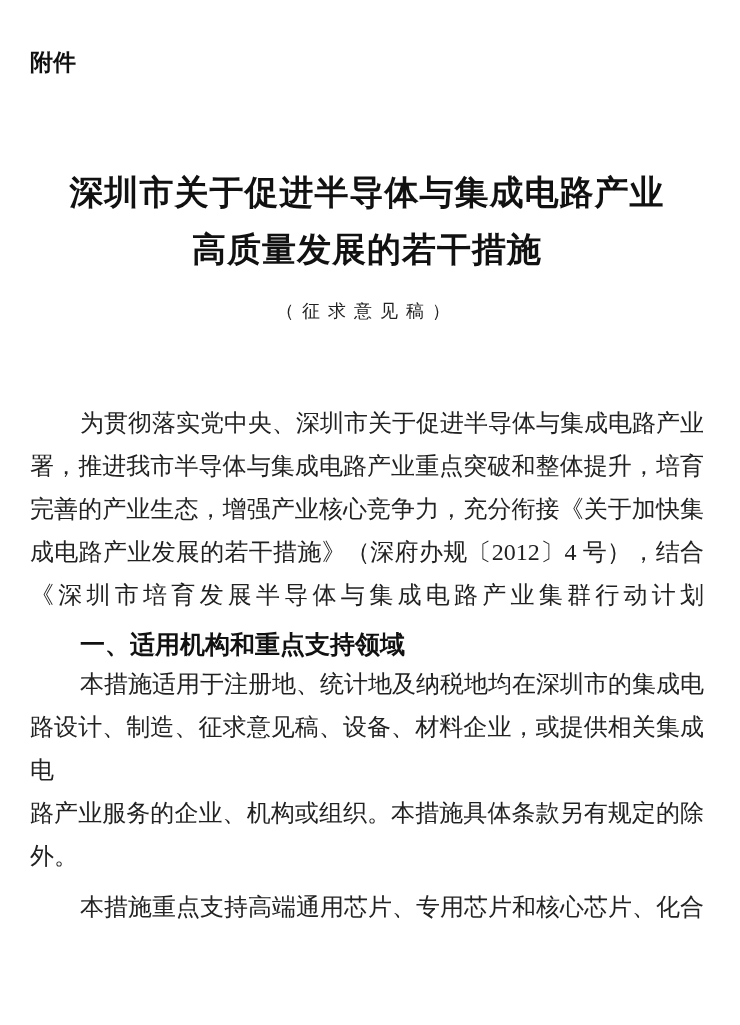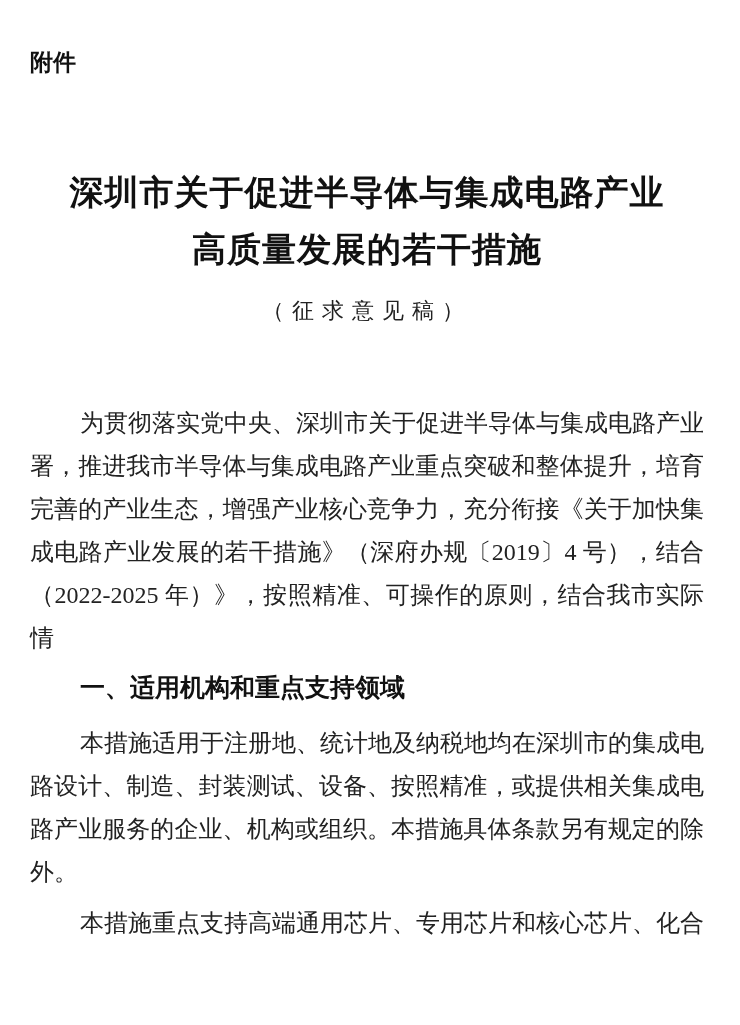--- a/index.html
+++ b/index.html
@@ -44,36 +44,36 @@
   .title .title-line {
     display: block;
     line-height: 57px;
     letter-spacing: 1px;
     font-family: Liberation Serif, serif;
   }
   
   .subtitle {
     margin-top: 18px;
     font-family: "Liberation Serif", "DejaVu Serif", serif;
-    font-size: 22px;
+    font-size: 18px;
     line-height: 30px;
     letter-spacing: 8px;
     color: #222;
     text-align: center;
   }
   
   .doc-body {
     margin-top: 76px;
     font-family: "Liberation Serif", "DejaVu Serif", serif;
     font-size: 24px;
     color: #222;
   }
   .para { margin: 0; }
   .para.body + .para.heading { margin-top: 8px; }
-  .para.heading + .para.body { margin-top: 16px; }
+  .para.heading + .para.body { margin-top: 0; }
   .para.body + .para.body { margin-top: 8px; }
   .line {
     line-height: 43px;
     text-align: justify;
     text-align-last: justify;
     white-space: normal;
   }
   .line.indent { text-indent: 50px; }
   .line.flush { text-align-last: left; }
   
@@ -100,29 +100,29 @@
     <span class="title-line">高质量发展的若干措施</span>
   </h1>
 
   <div class="subtitle">（征求意见稿）</div>
 
   <div class="doc-body">
       <div class="para body">
         <div class="line indent">为贯彻落实党中央、深圳市关于促进半导体与集成电路产业</div>
         <div class="line">署，推进我市半导体与集成电路产业重点突破和整体提升，培育</div>
         <div class="line">完善的产业生态，增强产业核心竞争力，充分衔接《关于加快集</div>
-        <div class="line">成电路产业发展的若干措施》（深府办规〔2019〕4 号），结合</div>
-        <div class="line">（2022-2025 年）》，按照精准、可操作的原则，结合我市实际情</div>
+        <div class="line">成电路产业发展的若干措施》（深府办规〔2012〕4 号），结合</div>
+        <div class="line">《深圳市培育发展半导体与集成电路产业集群行动计划</div>
       </div>
       <div class="para heading">
         <div class="line flush">一、适用机构和重点支持领域</div>
       </div>
       <div class="para body">
         <div class="line indent">本措施适用于注册地、统计地及纳税地均在深圳市的集成电</div>
-        <div class="line">路设计、制造、封装测试、设备、按照精准，或提供相关集成电</div>
+        <div class="line">路设计、制造、征求意见稿、设备、材料企业，或提供相关集成电</div>
         <div class="line">路产业服务的企业、机构或组织。本措施具体条款另有规定的除</div>
         <div class="line flush">外。</div>
       </div>
       <div class="para body">
         <div class="line indent">本措施重点支持高端通用芯片、专用芯片和核心芯片、化合</div>
       </div>
     </div>
 
 </div>
 

